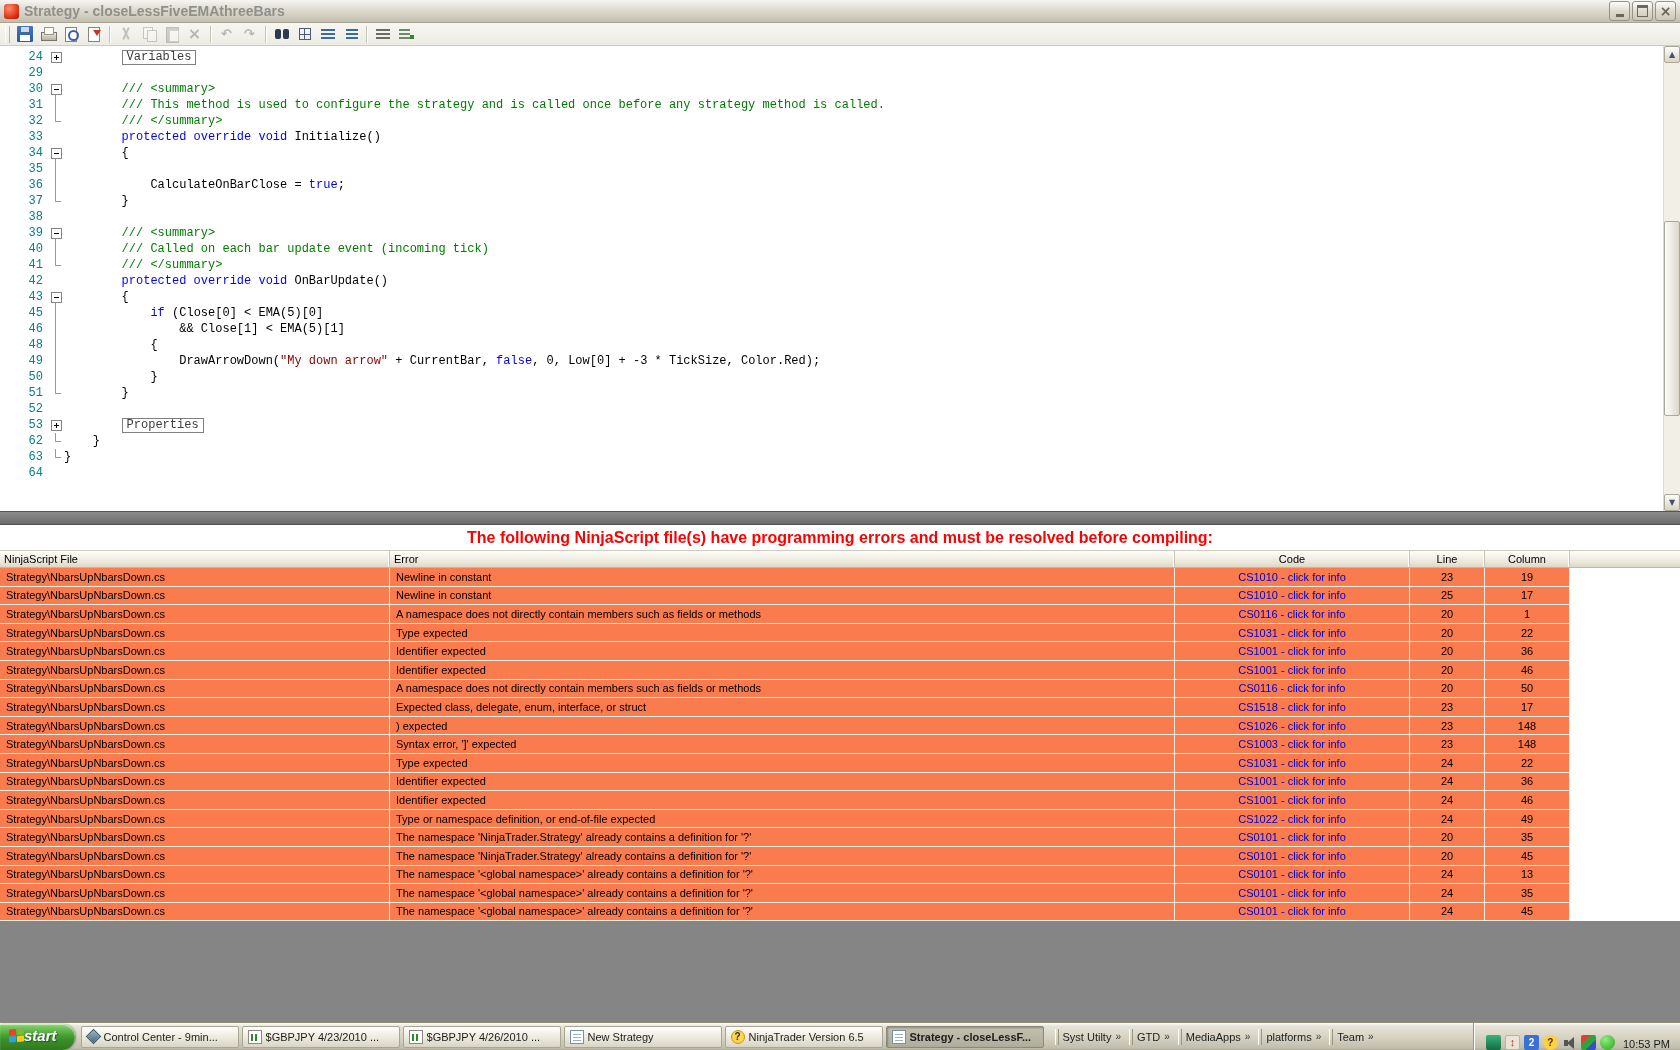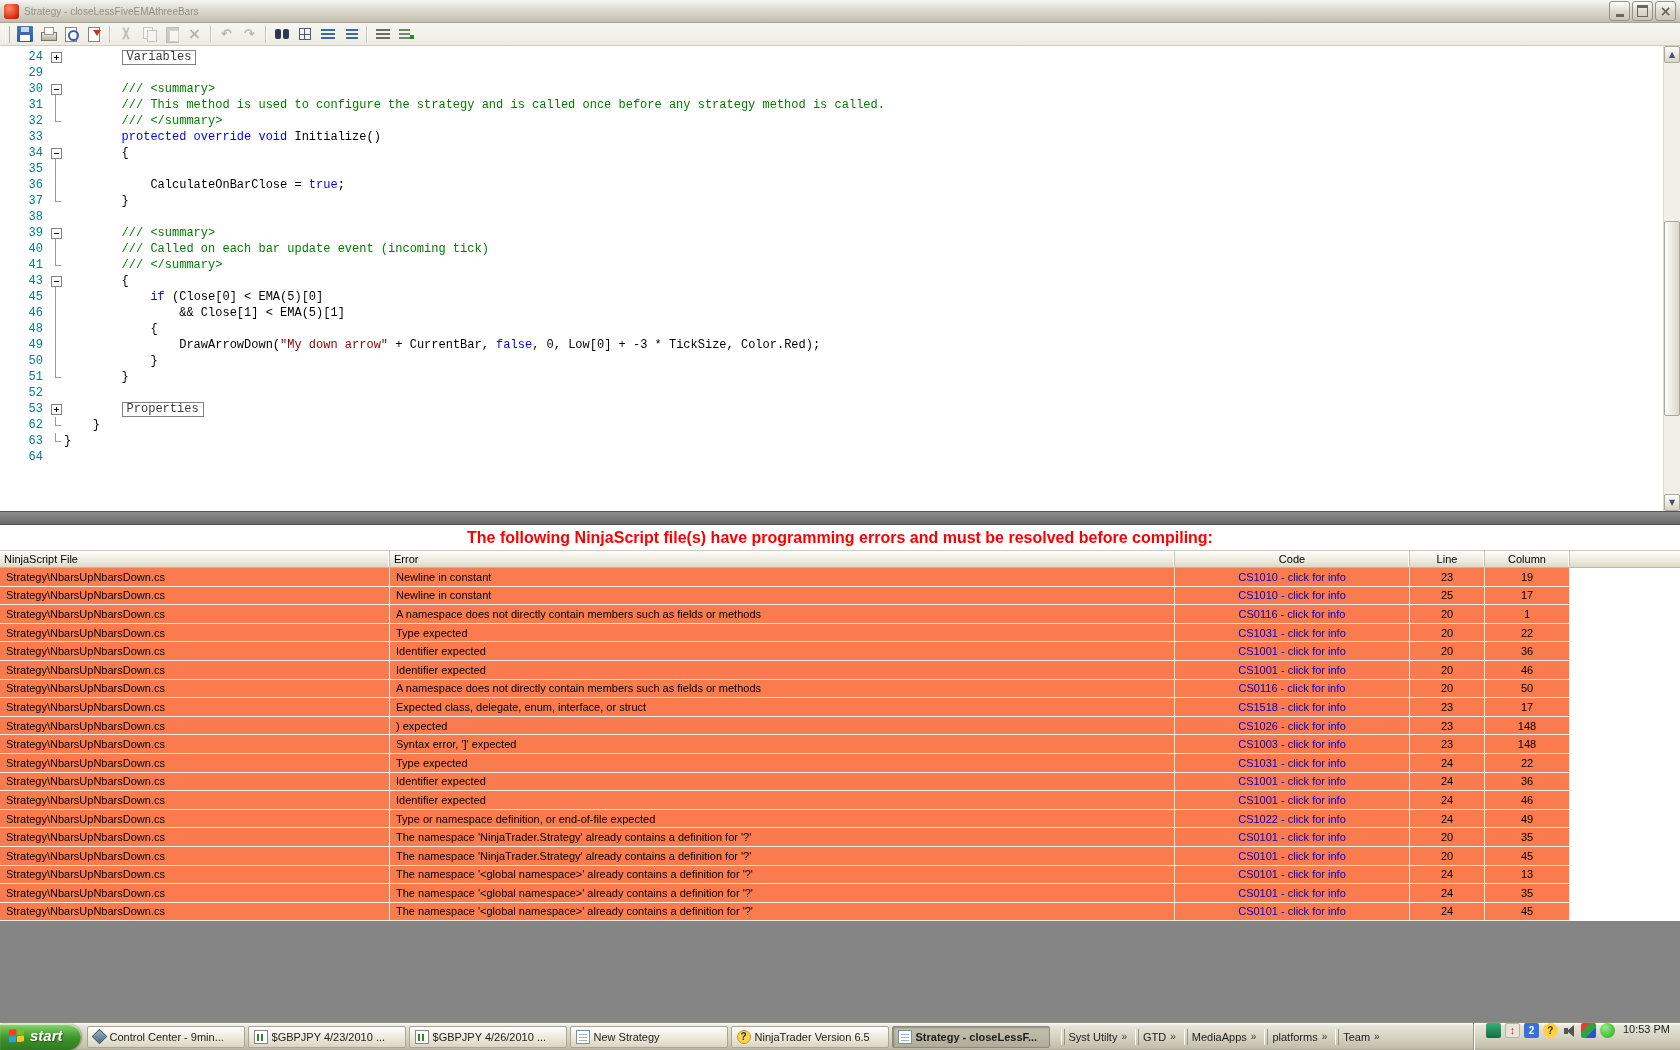--- a/index.html
+++ b/index.html
@@ -6,21 +6,21 @@
 html,body{width:1680px;height:1050px;overflow:hidden}
 body{font-family:"Liberation Sans",sans-serif;background:#000}
 .window{width:1680px;height:1050px;display:flex;flex-direction:column;background:#fff}
 
 
 .titlebar{height:23px;flex:none;display:flex;align-items:center;padding:0 4px;gap:5px;
  background:linear-gradient(180deg,#f6f5f1 0%,#e2dfd6 35%,#cdc9bb 80%,#c2beaf 100%);
  border-bottom:1px solid #a9a594}
 .app-icon{width:15px;height:15px;border-radius:3px;flex:none;
  background:radial-gradient(circle at 35% 30%,#ff8a6a,#d92b10 70%,#9e1c08)}
-.title{flex:1;font-size:10px;font-weight:normal;color:#8f8f8b;white-space:nowrap;overflow:hidden}
+.title{flex:1;font-size:14px;font-weight:bold;color:#8f8f8b;white-space:nowrap;overflow:hidden}
 .win-btns{display:flex;gap:2px}
 .wb{width:21px;height:20px;border:1px solid #979385;border-radius:3px;display:flex;align-items:center;justify-content:center;
  background:linear-gradient(#fefefd,#dedbce 50%,#cbc7b7)}
 .wb.min::before{content:"";width:8px;height:3px;background:#6a675c;margin-top:9px}
 .wb.max::before{content:"";width:9px;height:8px;border:1px solid #6a675c;border-top-width:3px}
 .wb.close::before{content:"\00D7";font:bold 14px/1 "DejaVu Sans",sans-serif;color:#6a675c}
 
 
 .toolbar{height:23px;flex:none;display:flex;align-items:center;background:linear-gradient(#f7f6f1,#ecebe3);
  border-bottom:1px solid #cfccbd;padding:0 2px}
@@ -102,21 +102,21 @@
 .erows{flex:none;background:#fff;width:100%}
 .erow{display:flex;height:18.6px;width:1570px;background:#fa7b4d}
 .td{font-size:11px;color:#000;display:flex;align-items:center;padding:0 6px;overflow:hidden;white-space:nowrap;
  border-right:1px solid #f2efe2;border-bottom:1px solid #f2efe2}
 .td.link{color:#0000cc}
 
 
 .taskbar{height:28px;flex:none;display:flex;align-items:center;
  background:linear-gradient(#fdfdfb 0%,#e6e3d8 12%,#d6d2c2 55%,#c2bead 92%,#b0ab98 100%);
  border-top:1px solid #928e7e}
-.start{height:26px;flex:none;display:flex;align-items:center;gap:6px;padding:0 18px 2px 9px;border-radius:0 13px 13px 0;
+.start{height:26px;flex:none;display:flex;align-items:center;padding:0 18px 2px 9px;border-radius:0 13px 13px 0;
  background:linear-gradient(#8ed578 0%,#4aa636 40%,#3b8f2a 60%,#2f7a20 100%);
  box-shadow:inset 0 1px 1px #d2f0c2,1px 0 2px rgba(0,0,0,.35);
  color:#fff;font-weight:bold;font-style:italic;font-size:15px;text-shadow:1px 1px 1px rgba(0,0,0,.4)}
 .flag{width:15px;height:13px;display:grid;grid-template-columns:7px 7px;grid-template-rows:6px 6px;gap:1px;transform:skewY(-4deg)}
 .flag i{display:block;border-radius:1px}
 .flag i:nth-child(1){background:#ef4023}.flag i:nth-child(2){background:#7eb930}
 .flag i:nth-child(3){background:#2e9fe8}.flag i:nth-child(4){background:#ffc818}
 .tasks{display:flex;align-items:center;margin-left:6px;gap:3px;flex:none}
 .task{width:158px;height:22px;display:flex;align-items:center;gap:4px;padding:8px 5px;border:1px solid #a9a694;border-radius:2px;
  background:linear-gradient(#fefefd,#ece9db 55%,#d9d5c5);font-size:11px;color:#1c1c1c;overflow:hidden}
@@ -129,21 +129,21 @@
  background:repeating-linear-gradient(to right,#2a8a2a 0 2px,transparent 2px 4px)}
 .ti-document{background:#fff;border:1px solid #7890a8}
 .ti-document::before{content:"";position:absolute;left:2px;right:2px;top:3px;height:8px;
  background:repeating-linear-gradient(to bottom,#9ab0c4 0 1px,transparent 1px 3px)}
 .ti-help{background:#ffd34e;border-radius:50%;border:1px solid #c89a10}
 .ti-help::before{content:"?";position:absolute;left:0;right:0;text-align:center;font:bold 10px/12px "Liberation Sans",sans-serif;color:#203050}
 .tb-toolbars{display:flex;align-items:center;margin-left:8px;gap:2px;flex:none}
 .tbar{display:flex;align-items:center;gap:4px;font-size:11px;color:#1c1c1c;padding:6px 3px;height:22px;white-space:nowrap}
 .grip2{width:4px;height:16px;border-left:1px solid #fff;border-right:1px solid #9a967f}
 .chev{font-size:10px;color:#333}
-.tray{margin-left:auto;height:100%;display:flex;align-items:flex-start;gap:4px;padding:0 10px 0 12px;
+.tray{margin-left:auto;height:100%;display:flex;align-items:flex-end;gap:4px;padding:0 10px 0 12px;
  border-left:1px solid #9a967f;box-shadow:inset 1px 0 0 #fff}
 .tray-ic{width:15px;height:15px;flex:none;border-radius:2px;position:relative;font:bold 10px/15px "Liberation Sans",sans-serif;text-align:center;color:#fff}
 .tr-chart-tray{background:linear-gradient(#38b27a,#176a43)}
 .tr-updown-arrows{background:#e8e5d8;border:1px solid #b8b4a4}
 .tr-updown-arrows::before{content:"\2195";color:#c03020;font-size:11px;line-height:13px;display:block}
 .tr-badge-2{background:#3a6fd8}
 .tr-badge-2::before{content:"2";display:block}
 .tr-question{background:#ffd040;border-radius:50%}
 .tr-question::before{content:"?";color:#503000;display:block}
 .tr-volume::before{content:"";position:absolute;left:2px;top:5px;width:4px;height:6px;background:#555}
@@ -289,20 +289,25 @@
         </div>
         <div class="code-line">
           <span class="ln">40</span>
           <span class="fold f-line"></span>
           <span class="code"><span class="c-cm">        /// Called on each bar update event (incoming tick)</span></span>
         </div>
         <div class="code-line">
           <span class="ln">41</span>
           <span class="fold f-end"></span>
           <span class="code"><span class="c-cm">        /// &lt;/summary&gt;</span></span>
+        </div>
+        <div class="code-line">
+          <span class="ln">42</span>
+          <span class="fold f-none"></span>
+          <span class="code"><span class="c-pl">        </span><span class="c-kw">protected override void</span><span class="c-pl"> OnBarUpdate()</span></span>
         </div>
         <div class="code-line">
           <span class="ln">43</span>
           <span class="fold f-minus"></span>
           <span class="code"><span class="c-pl">        {</span></span>
         </div>
         <div class="code-line">
           <span class="ln">45</span>
           <span class="fold f-line"></span>
           <span class="code"><span class="c-pl">            </span><span class="c-kw">if</span><span class="c-pl"> (Close[0] &lt; EMA(5)[0]</span></span>

